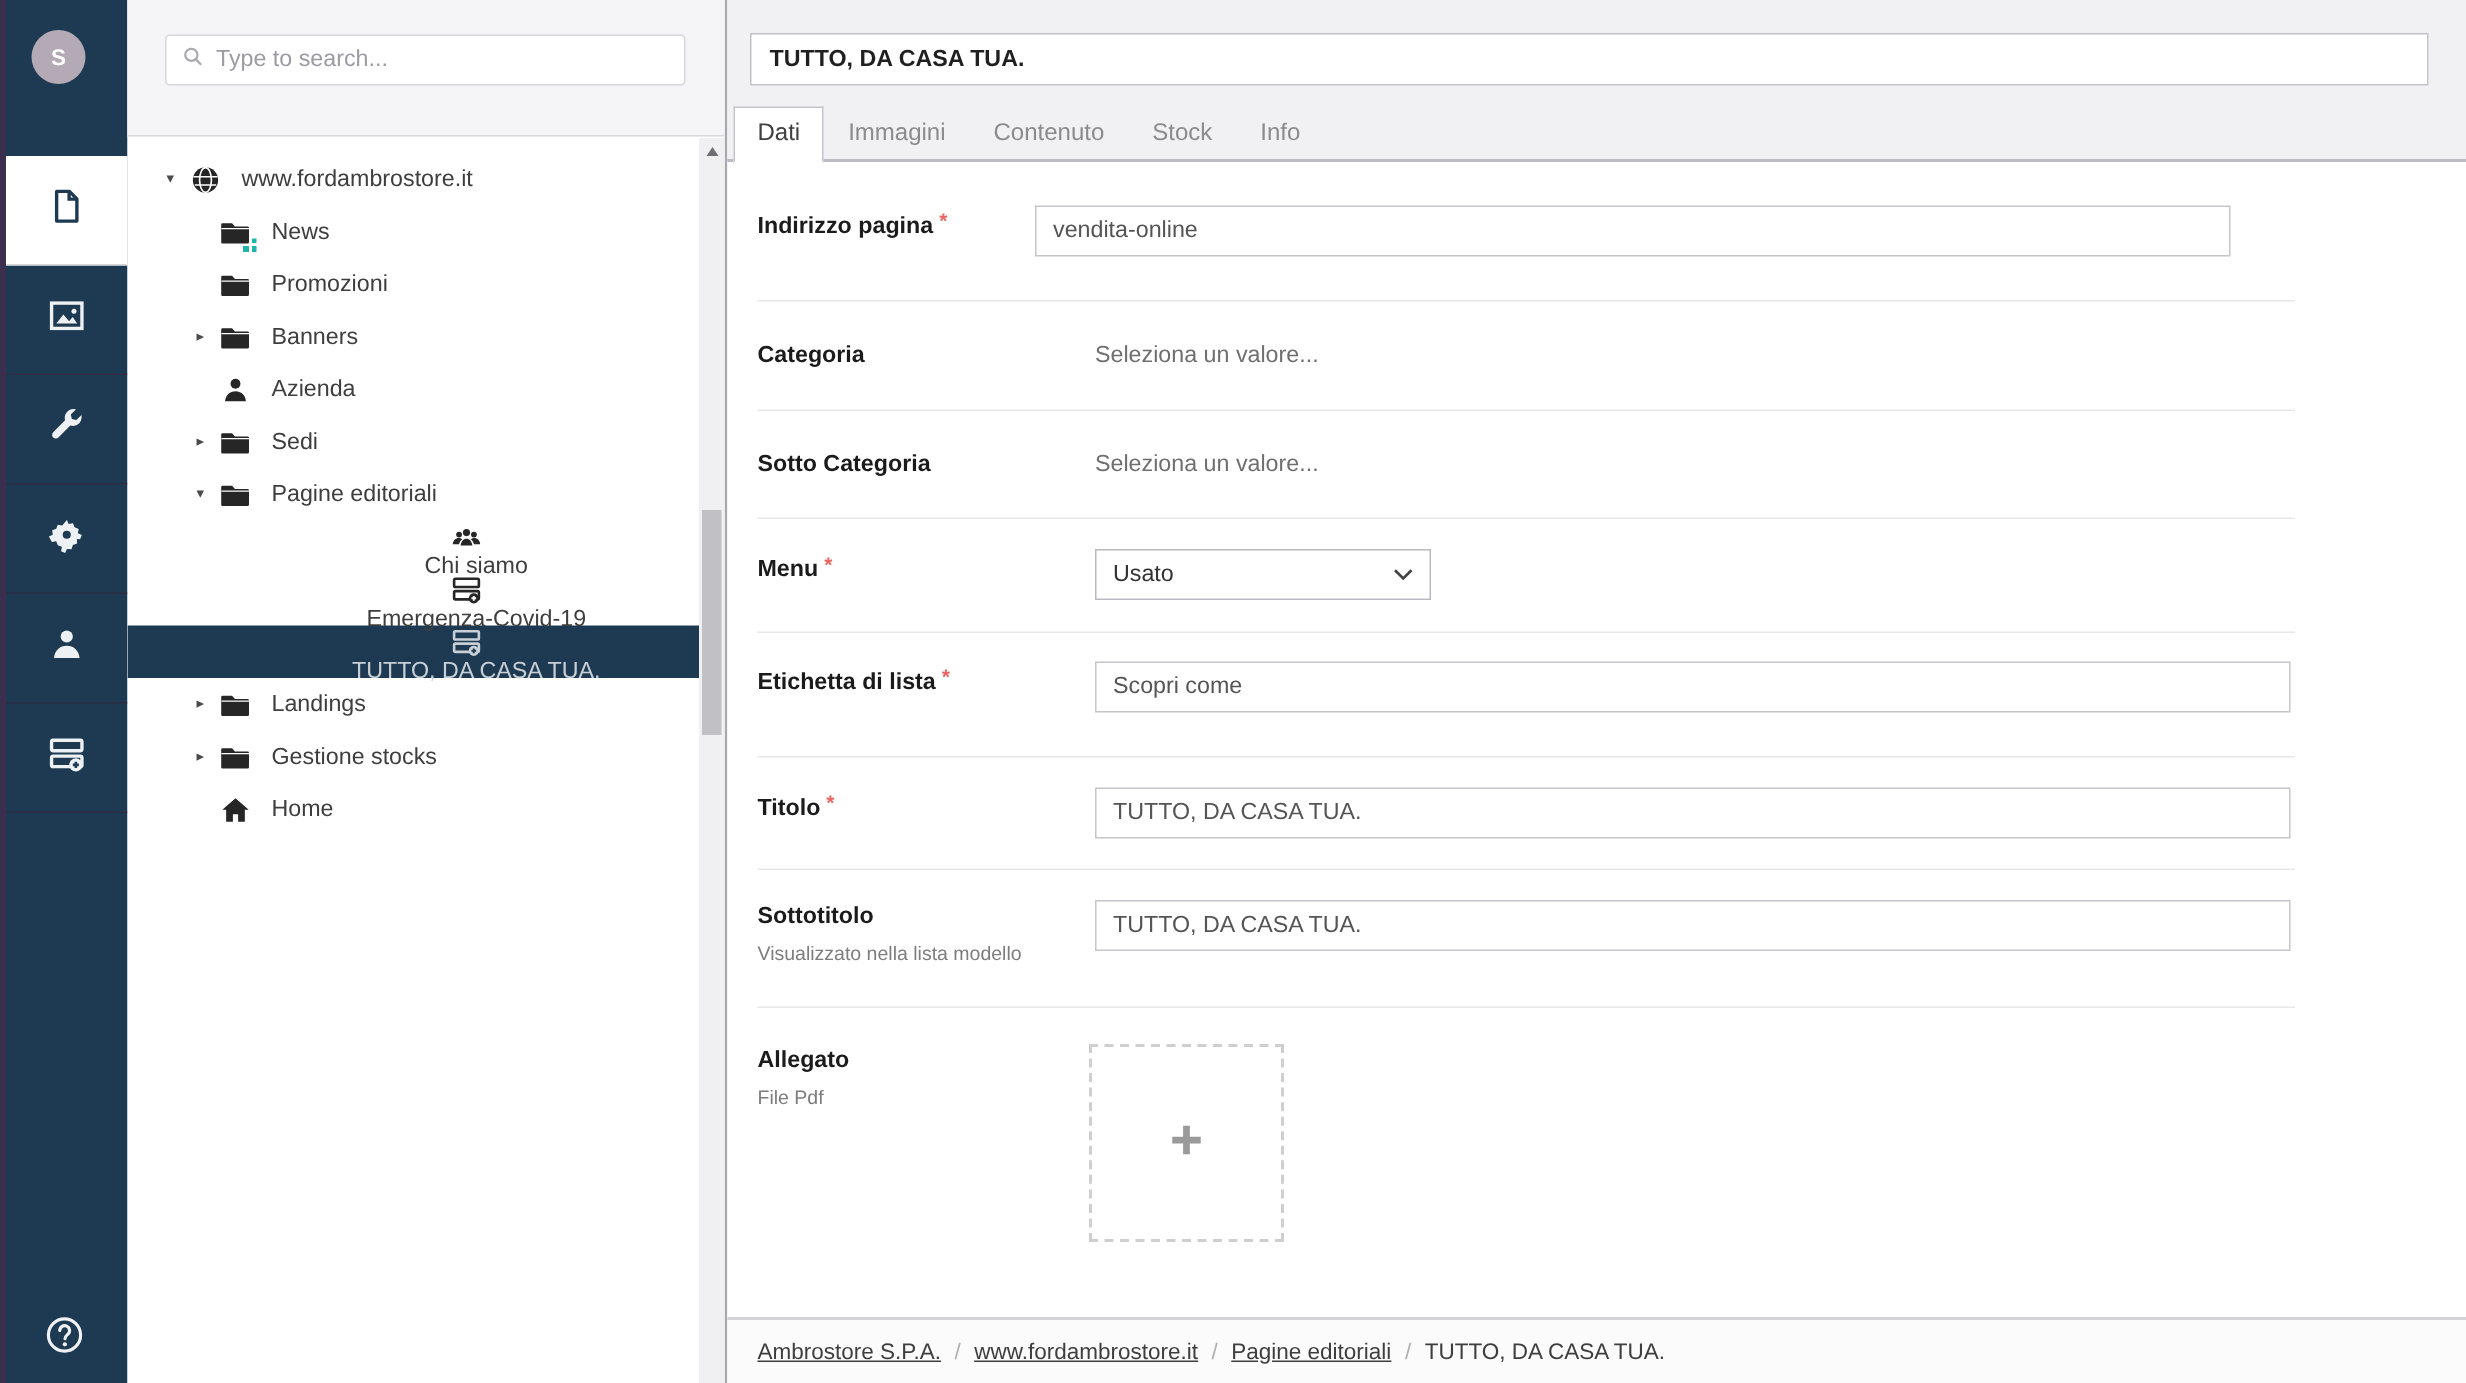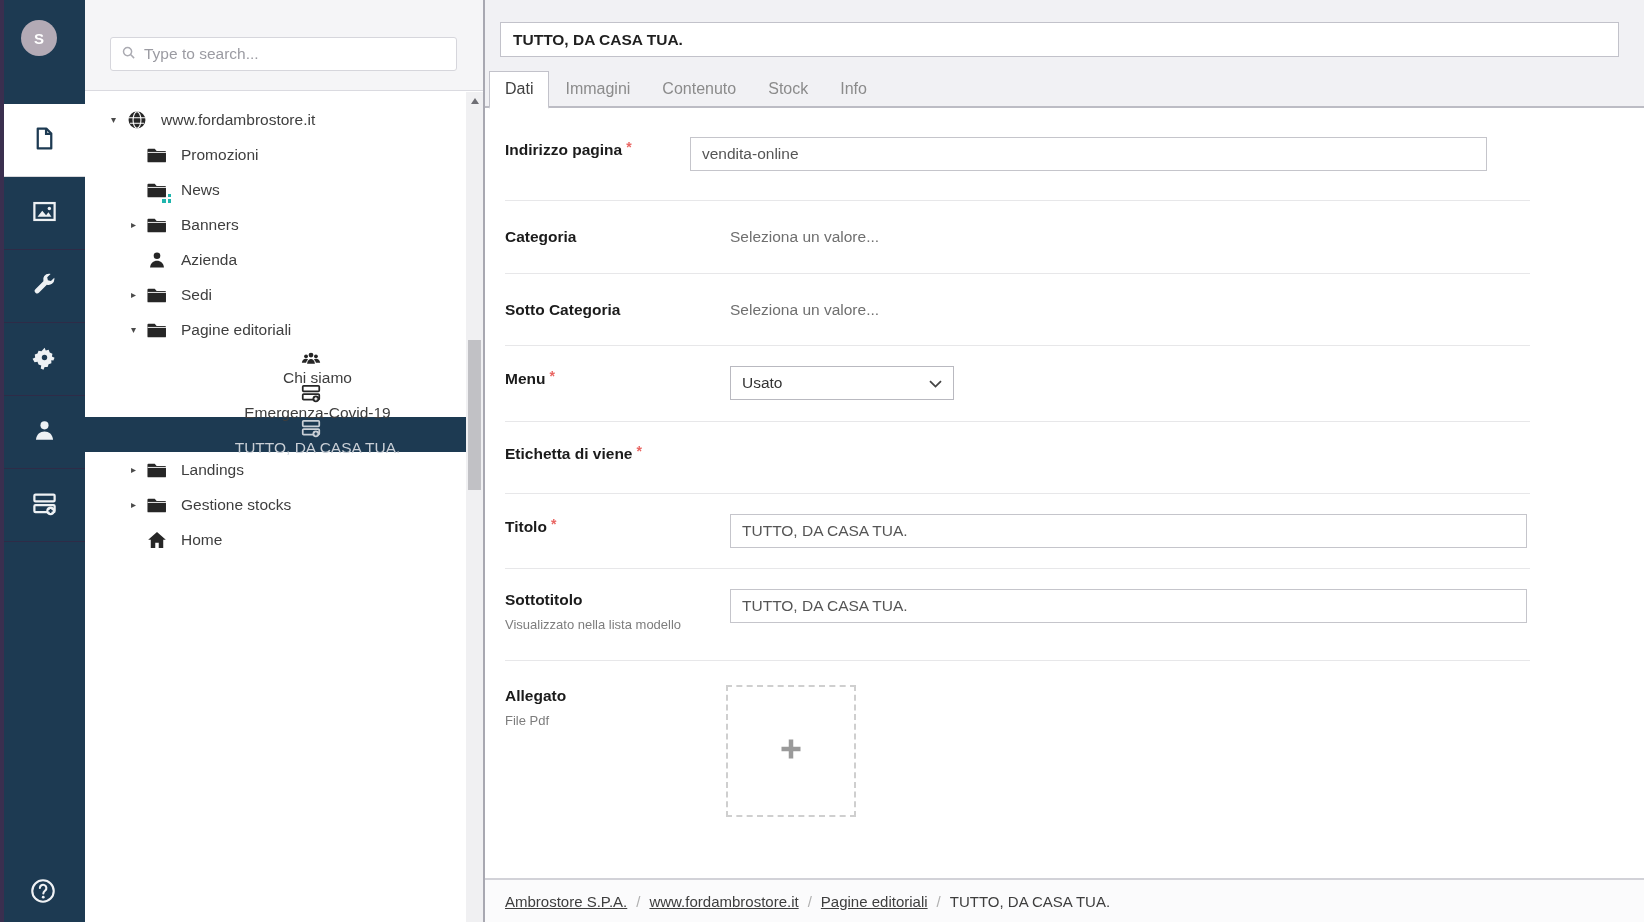--- a/index.html
+++ b/index.html
@@ -30,21 +30,21 @@
   .rail-tile svg { width:27px; height:27px; }
   .rail-help {
     position:absolute; bottom:13px; left:0; width:85px; display:flex; justify-content:center;
     color:#f0f2f5; cursor:pointer;
   }
   .rail-help svg { width:28px; height:28px; }
 
   
   .left-panel { width:398px; height:922px; position:relative; flex:none; background:#fff; }
   .search-area {
-    height:91px; background:#f5f5f7; border-bottom:1px solid #dadae0; padding:37px 0 0 25px;
+    height:91px; background:#f5f5f7; border-bottom:1px solid #dadae0; padding:23px 0 0 25px;
   }
   .search-box {
     width:347px; height:34px; background:#fff; border:1px solid #d6d6dc; border-radius:3px;
     display:flex; align-items:center; padding:0 10px;
   }
   .search-box svg { width:15px; height:15px; color:#ababb2; flex:none; margin-right:8px; }
   .search-box input {
     border:none; outline:none; flex:1; font:15.5px "Liberation Sans", sans-serif; color:#444; background:transparent;
   }
   .search-box input::placeholder { color:#9b9ba2; }
@@ -231,37 +231,37 @@
         </span>
         <span>www.fordambrostore.it</span>
       </div>
       <div class="tree-row d1">
         <span class="tree-arrow"></span>
         <span class="tree-ico">
           <svg viewBox="0 0 24 24" fill="currentColor">
             <path d="M2.6 5.2h6.9l2.1 2.4h9.2a1 1 0 0 1 1 1V19a1 1 0 0 1-1 1H2.6a1 1 0 0 1-1-1V6.2a1 1 0 0 1 1-1z"></path>
             <path d="M1.8 9.2h20.4" stroke="var(--icbg,#fff)" stroke-width="1"></path>
           </svg>
-        </span>
-        <span>Promozioni</span>
-      </div>
-      <div class="tree-row d1">
-        <span class="tree-arrow"></span>
-        <span class="tree-ico">
-          <svg viewBox="0 0 24 24" fill="currentColor">
-            <path d="M2.6 5.2h6.9l2.1 2.4h9.2a1 1 0 0 1 1 1V19a1 1 0 0 1-1 1H2.6a1 1 0 0 1-1-1V6.2a1 1 0 0 1 1-1z"></path>
-            <path d="M1.8 9.2h20.4" stroke="var(--icbg,#fff)" stroke-width="1"></path>
-          </svg>
           <span class="tree-badge">
             <i></i>
             <i></i>
             <i></i>
           </span>
         </span>
         <span>News</span>
+      </div>
+      <div class="tree-row d1">
+        <span class="tree-arrow"></span>
+        <span class="tree-ico">
+          <svg viewBox="0 0 24 24" fill="currentColor">
+            <path d="M2.6 5.2h6.9l2.1 2.4h9.2a1 1 0 0 1 1 1V19a1 1 0 0 1-1 1H2.6a1 1 0 0 1-1-1V6.2a1 1 0 0 1 1-1z"></path>
+            <path d="M1.8 9.2h20.4" stroke="var(--icbg,#fff)" stroke-width="1"></path>
+          </svg>
+        </span>
+        <span>Promozioni</span>
       </div>
       <div class="tree-row d1">
         <span class="tree-arrow">▸</span>
         <span class="tree-ico">
           <svg viewBox="0 0 24 24" fill="currentColor">
             <path d="M2.6 5.2h6.9l2.1 2.4h9.2a1 1 0 0 1 1 1V19a1 1 0 0 1-1 1H2.6a1 1 0 0 1-1-1V6.2a1 1 0 0 1 1-1z"></path>
             <path d="M1.8 9.2h20.4" stroke="var(--icbg,#fff)" stroke-width="1"></path>
           </svg>
         </span>
         <span>Banners</span>
@@ -419,21 +419,24 @@
           <div class="f-select">
             <span>Usato</span>
             <span><svg viewBox="0 0 13 8" width="13" height="8" fill="none" stroke="#444" stroke-width="1.8">
                 <path d="M1 1.2l5.5 5.4L12 1.2"></path>
               </svg></span>
           </div>
         </div>
       </div>
       <div class="form-row">
         <div>
-          <div class="f-label"><span>Etichetta di viene</span><span class="f-req">*</span></div>
+          <div class="f-label"><span>Etichetta di lista</span><span class="f-req">*</span></div>
+        </div>
+        <div>
+          <input class="f-input" value="Scopri come" style="">
         </div>
       </div>
       <div class="form-row">
         <div>
           <div class="f-label"><span>Titolo</span><span class="f-req">*</span></div>
         </div>
         <div>
           <input class="f-input" value="TUTTO, DA CASA TUA." style="">
         </div>
       </div>

